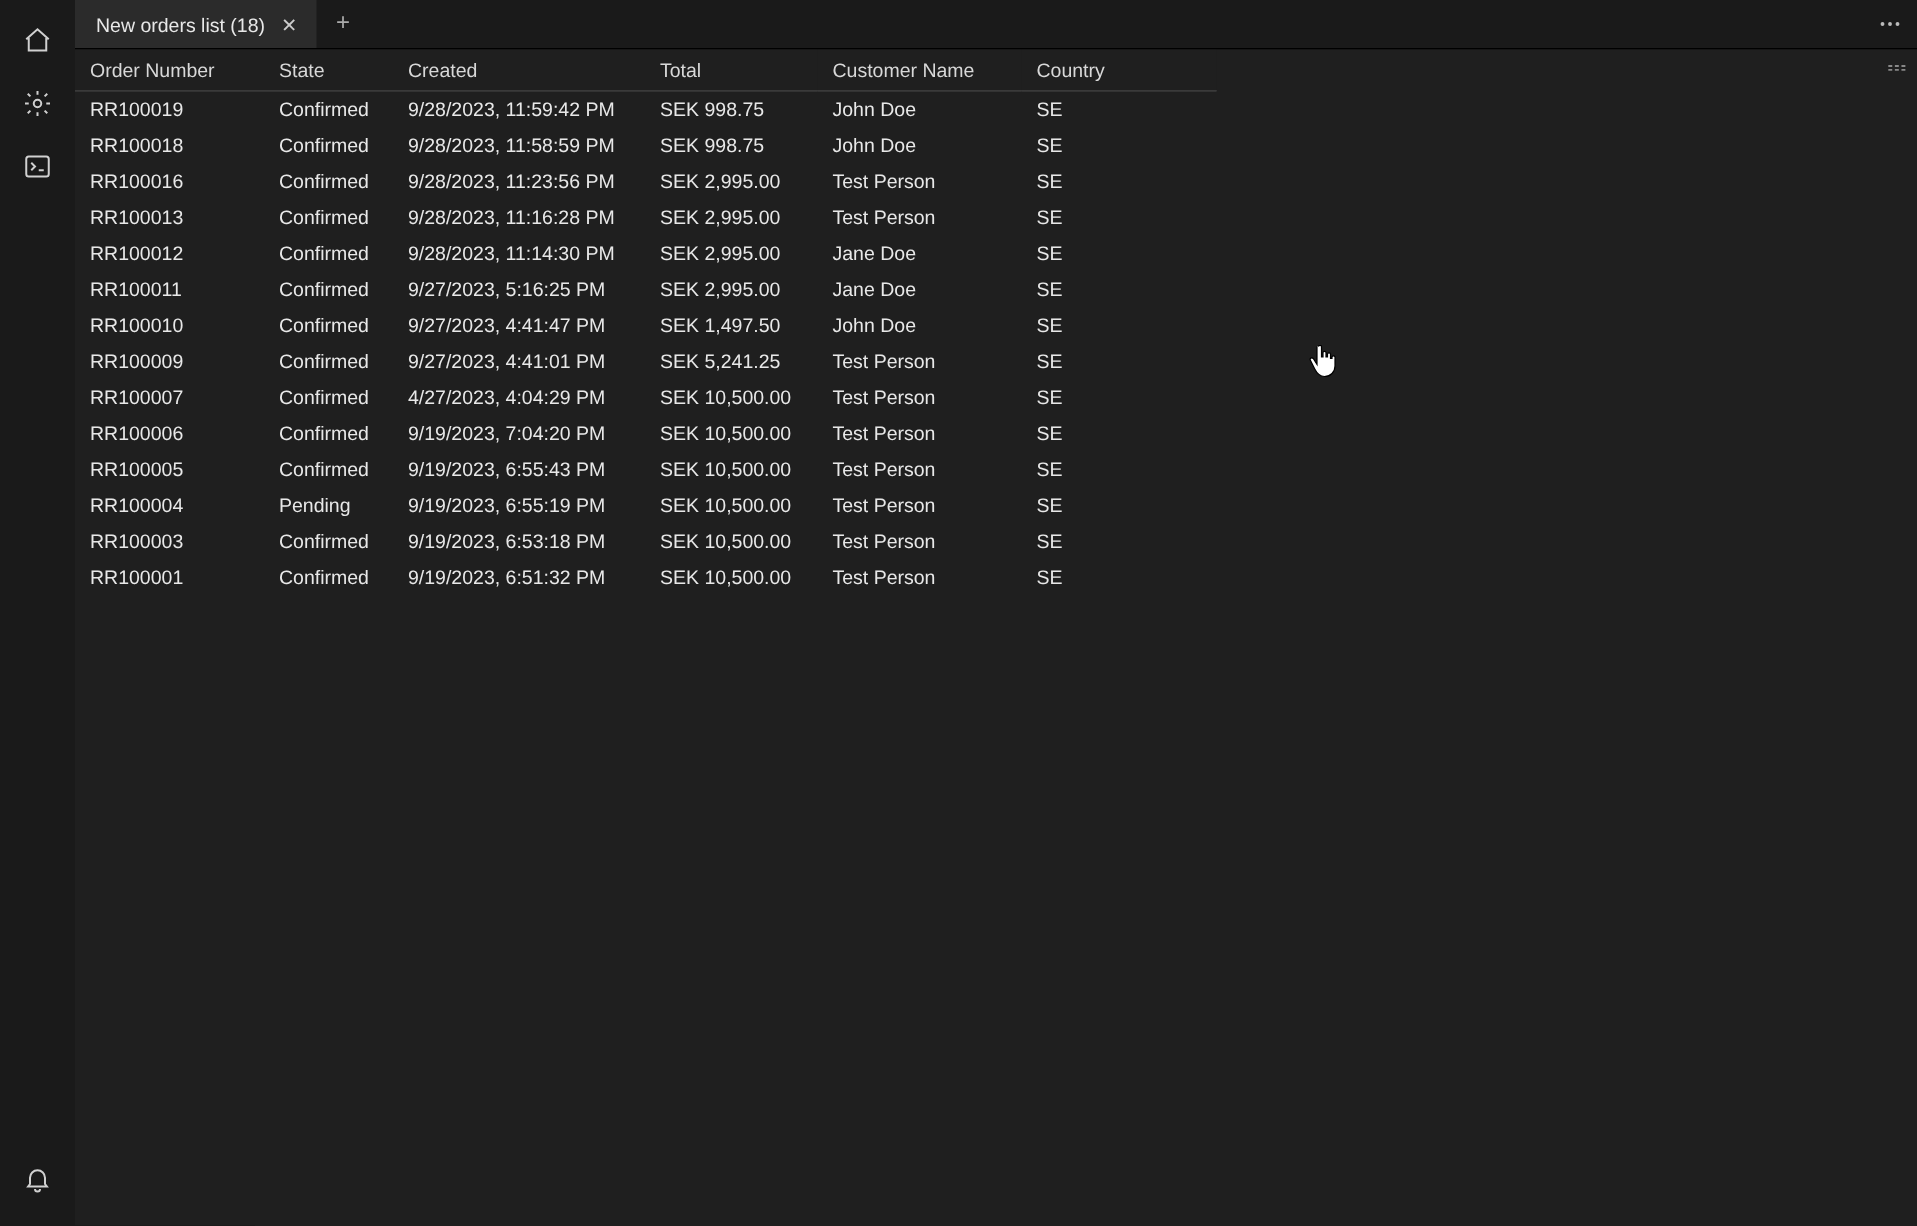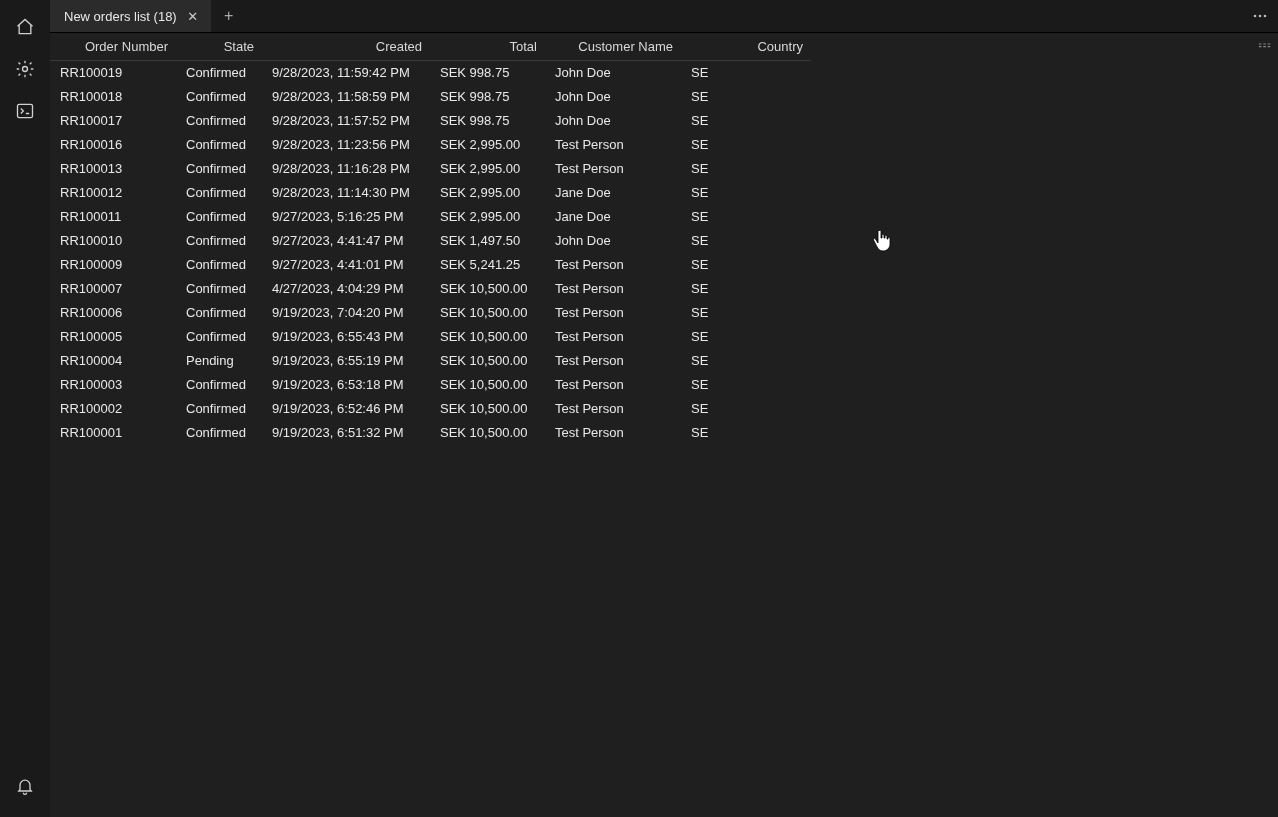--- a/index.html
+++ b/index.html
@@ -79,21 +79,21 @@
     flex:1;
     overflow:auto;
     background:#1f1f1f;
     position: relative;
   }
   table {
     border-collapse: collapse;
     table-layout: fixed;
   }
   thead th {
-    text-align: right;
+    text-align: left;
     font-weight: 400;
     color: #d8d8d8;
     padding: 6px 8px 6px 10px;
     background:#1f1f1f;
     border-bottom: 1px solid #3a3a3a;
     font-size: 13px;
     white-space: nowrap;
   }
   tbody td {
     padding: 4px 8px 4px 10px;
@@ -213,28 +213,20 @@
             </tr>
             <tr>
               <td>RR100018</td>
               <td>Confirmed</td>
               <td>9/28/2023, 11:58:59 PM</td>
               <td>SEK 998.75</td>
               <td>John Doe</td>
               <td>SE</td>
             </tr>
             <tr>
-              <td>RR100017</td>
-              <td>Confirmed</td>
-              <td>9/28/2023, 11:57:52 PM</td>
-              <td>SEK 998.75</td>
-              <td>John Doe</td>
-              <td>SE</td>
-            </tr>
-            <tr>
               <td>RR100016</td>
               <td>Confirmed</td>
               <td>9/28/2023, 11:23:56 PM</td>
               <td>SEK 2,995.00</td>
               <td>Test Person</td>
               <td>SE</td>
             </tr>
             <tr>
               <td>RR100013</td>
               <td>Confirmed</td>
@@ -304,28 +296,20 @@
               <td>Pending</td>
               <td>9/19/2023, 6:55:19 PM</td>
               <td>SEK 10,500.00</td>
               <td>Test Person</td>
               <td>SE</td>
             </tr>
             <tr>
               <td>RR100003</td>
               <td>Confirmed</td>
               <td>9/19/2023, 6:53:18 PM</td>
-              <td>SEK 10,500.00</td>
-              <td>Test Person</td>
-              <td>SE</td>
-            </tr>
-            <tr>
-              <td>RR100002</td>
-              <td>Confirmed</td>
-              <td>9/19/2023, 6:52:46 PM</td>
               <td>SEK 10,500.00</td>
               <td>Test Person</td>
               <td>SE</td>
             </tr>
             <tr>
               <td>RR100001</td>
               <td>Confirmed</td>
               <td>9/19/2023, 6:51:32 PM</td>
               <td>SEK 10,500.00</td>
               <td>Test Person</td>

